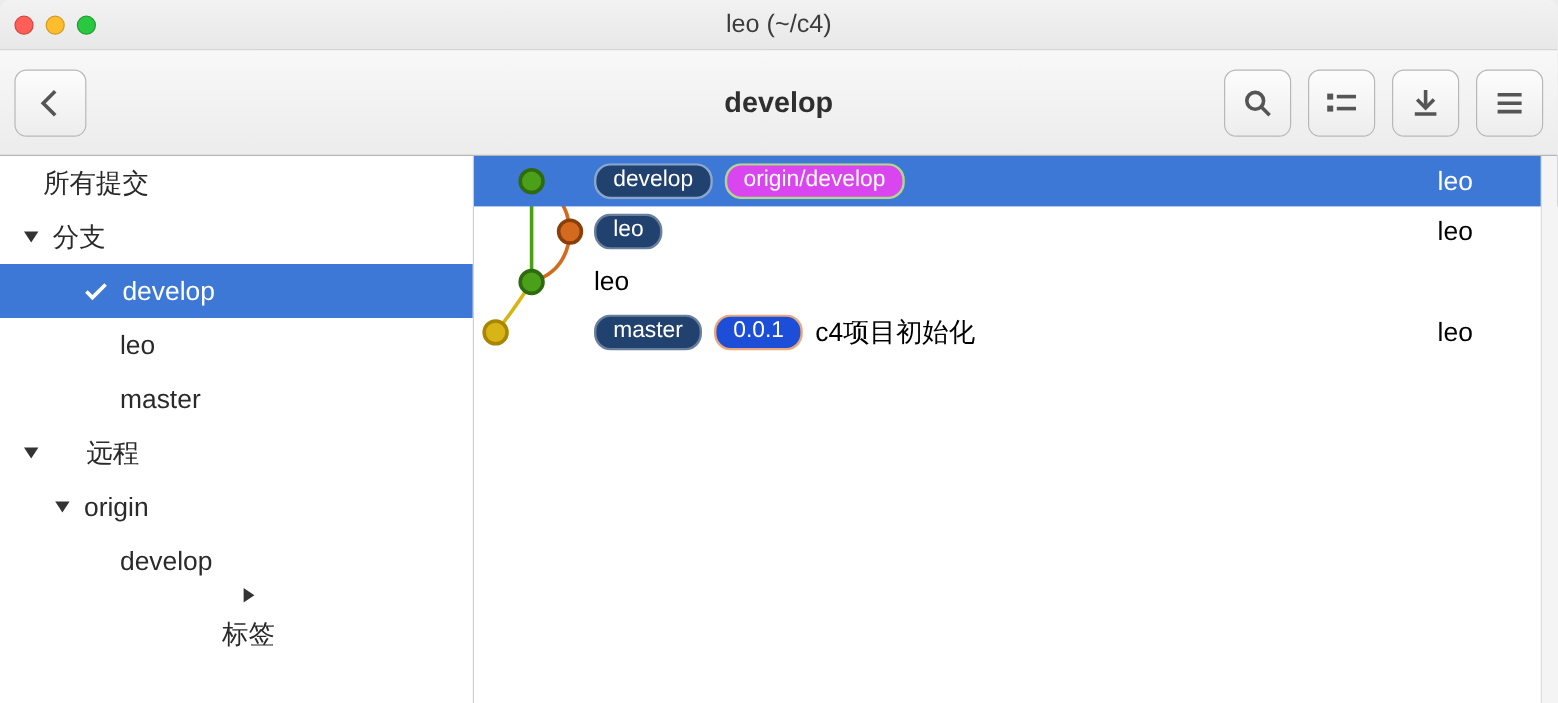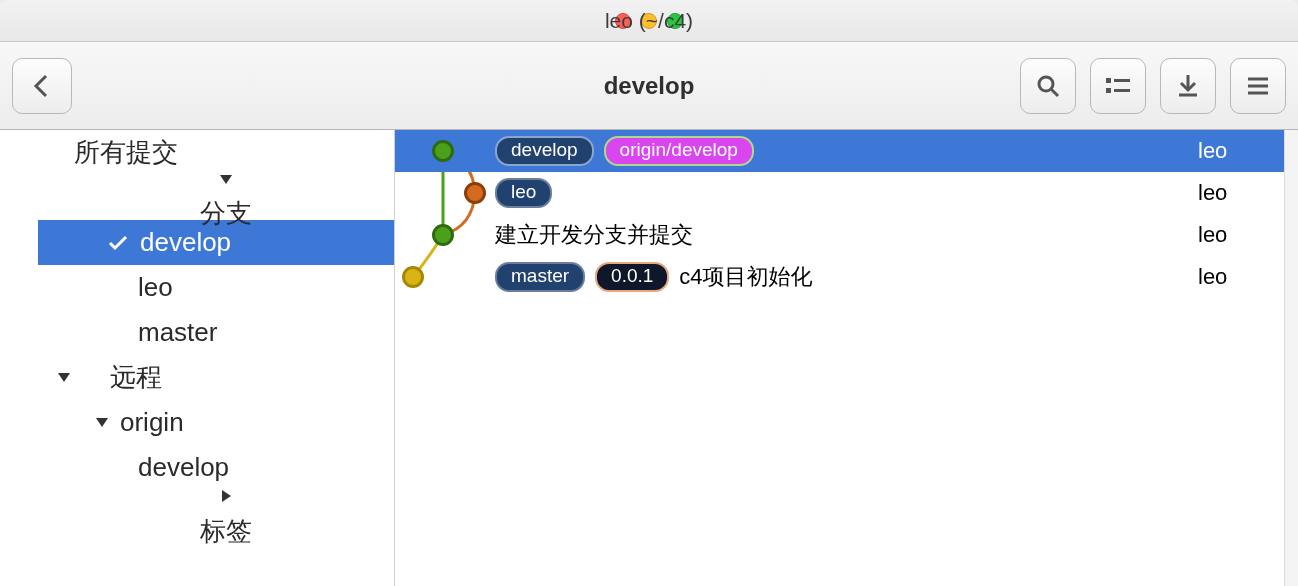--- a/index.html
+++ b/index.html
@@ -1,52 +1,52 @@
 <!DOCTYPE html>
 <html><head>
 <meta charset="utf-8">
 <style>
   * { box-sizing: border-box; margin: 0; padding: 0; }
   html, body { width: 1298px; height: 586px; font-family: -apple-system, "Helvetica Neue", Arial, sans-serif; background: #ececec; overflow: hidden; }
-  .titlebar { height: 42px; background: linear-gradient(#f2f2f2,#e8e8e8); border-bottom: 1px solid #c7c7c7; display:flex; align-items:center; padding:0 12px; position:relative; border-radius: 8px 8px 0 0; justify-content: center; }
+  .titlebar { height: 42px; background: linear-gradient(#f2f2f2,#e8e8e8); border-bottom: 1px solid #c7c7c7; display:flex; align-items:center; padding:0 12px; position:relative; border-radius: 8px 8px 0 0; }
   .traffic { display:flex; gap:10px; }
   .tl { width:16px; height:16px; border-radius:50%; }
   .tl.red { background:#ff5f57; border:1px solid #d4463d;}
   .tl.yellow { background:#ffbd2e; border:1px solid #d09b23;}
   .tl.green { background:#28c940; border:1px solid #1f9d33;}
   .title { position:absolute; left:0; right:0; text-align:center; font-size:21px; color:#3c3c3c; font-weight:500; pointer-events:none;}
   .toolbar { height:88px; background:linear-gradient(#f8f8f8,#ececec); border-bottom:1px solid #b5b5b5; display:flex; align-items:center; padding:0 12px; position:relative; }
   .btn { height:56px; border:1px solid #b8b8b8; border-radius:10px; background:linear-gradient(#fdfdfd,#ededed); display:flex; align-items:center; justify-content:center; color:#555; }
   .btn.back { width:60px; }
   .btn.icon { width:56px; }
   .toolbar-title { position:absolute; left:0; right:0; text-align:center; font-weight:700; font-size:24px; color:#2f2f2f; pointer-events:none;}
   .right-btns { margin-left:auto; display:flex; gap:14px; }
   .main { display:flex; height:calc(586px - 42px - 88px); background:#fff;}
-  .sidebar { width:395px; border-right:1px solid #d0d0d0; background:#fff; font-size:26px; color:#2a2a2a; overflow:hidden;padding-left:38px;}
+  .sidebar { width:395px; border-right:1px solid #d0d0d0; background:#fff; font-size:22px; color:#2a2a2a; overflow:hidden;}
   .sb-row { height:45px; display:flex; align-items:center; padding-left:36px; gap:12px; cursor:default;}
   .sb-row.section { font-weight:400; }
-  .sb-row.indent1 { padding-left:60px;margin-left:12px; }
+  .sb-row.indent1 { padding-left:60px; }
   .sb-row.indent2 { padding-left:78px; }
   .sb-row.indent3 { padding-left:100px; }
   .sb-row.selected { background:#3e78d6; color:#fff; }
   .tri { width:0; height:0; border-left:6px solid transparent; border-right:6px solid transparent; display:inline-block;}
   .tri.down { border-top:9px solid #333; }
   .tri.right { border-left:9px solid #333; border-top:6px solid transparent; border-bottom:6px solid transparent; border-right:none;}
   .commits { flex:1; font-size:22px; position:relative;}
   .commit-row { height:42px; display:flex; align-items:center; position:relative; }
   .commit-row.selected { background:#3e78d6; color:#fff; }
   .graph-area { width:100px; position:relative; height:100%; flex-shrink:0;}
   .node { width:22px; height:22px; border-radius:50%; position:absolute; border:3px solid; }
   .author { width:100px; text-align:left; padding-right:20px; color:inherit;}
   .msg { flex:1; display:flex; align-items:center; gap:10px; overflow:hidden; white-space:nowrap;}
   .pill { border-radius:14px; padding:1px 14px 3px; font-size:19px; color:#fff; font-weight:400; display:inline-flex; align-items:center; border:2px solid;}
   .pill.blue { background:#21416f; border-color:#8aa6cd;}
   .pill.green { background:#d946ef; border-color:#b0d78a;}
   .pill.blue-dark { background:#21416f; border-color:#6a7f9c;}
-  .pill.orange { background:#0f172a; border-color:#e9a77c;}
+  .pill.orange { background:#1d4ed8; border-color:#e9a77c;}
   svg.graph-lines { position:absolute; left:0; top:0; pointer-events:none;}
   .scrollbar-stub { position:absolute; right:0; top:0; width:14px; height:100%; background:#f4f4f4; border-left:1px solid #ddd;}
 </style>
 </head>
 <body>
 
 <div class="titlebar">
   <div class="traffic">
     <div class="tl red"></div>
     <div class="tl yellow"></div>
@@ -92,21 +92,21 @@
         </svg>
     </div>
   </div>
 </div>
 
 <div class="main">
   <div class="sidebar">
     <div class="sb-row">
       <span>所有提交</span>
     </div>
-    <div class="sb-row section" style="padding-left:20px;flex-direction:column;">
+    <div class="sb-row section" style="padding-left:20px;">
       <span class="tri down"></span>
       <span>分支</span>
     </div>
     <div id="sb-branches">
         <div class="sb-row indent2 selected" style="padding-left: 70px;">
           <svg width="20" height="16" viewBox="0 0 20 16">
             <polyline points="2,8 7,13 18,2" fill="none" stroke="#fff" stroke-width="3"></polyline>
           </svg>
           <span>develop</span>
         </div>
@@ -160,23 +160,20 @@
           </div>
           <div class="msg">
             <span class="pill blue-dark">leo</span>
           </div>
           <div class="author">leo</div>
         </div>
         <div class="commit-row">
           <div class="graph-area">
             <div class="node" style="left: 37px; top: 10px; background: rgb(74, 160, 24); border-color: rgb(46, 106, 15);"></div>
           </div>
-          <div class="msg">
-            <span>建立开发分支并提交</span>
-          </div>
           <div class="author">leo</div>
         </div>
         <div class="commit-row">
           <div class="graph-area">
             <div class="node" style="left: 7px; top: 10px; background: rgb(217, 180, 23); border-color: rgb(168, 134, 0);"></div>
           </div>
           <div class="msg">
             <span class="pill blue-dark">master</span>
             <span class="pill orange">0.0.1</span>
             <span>c4项目初始化</span>

